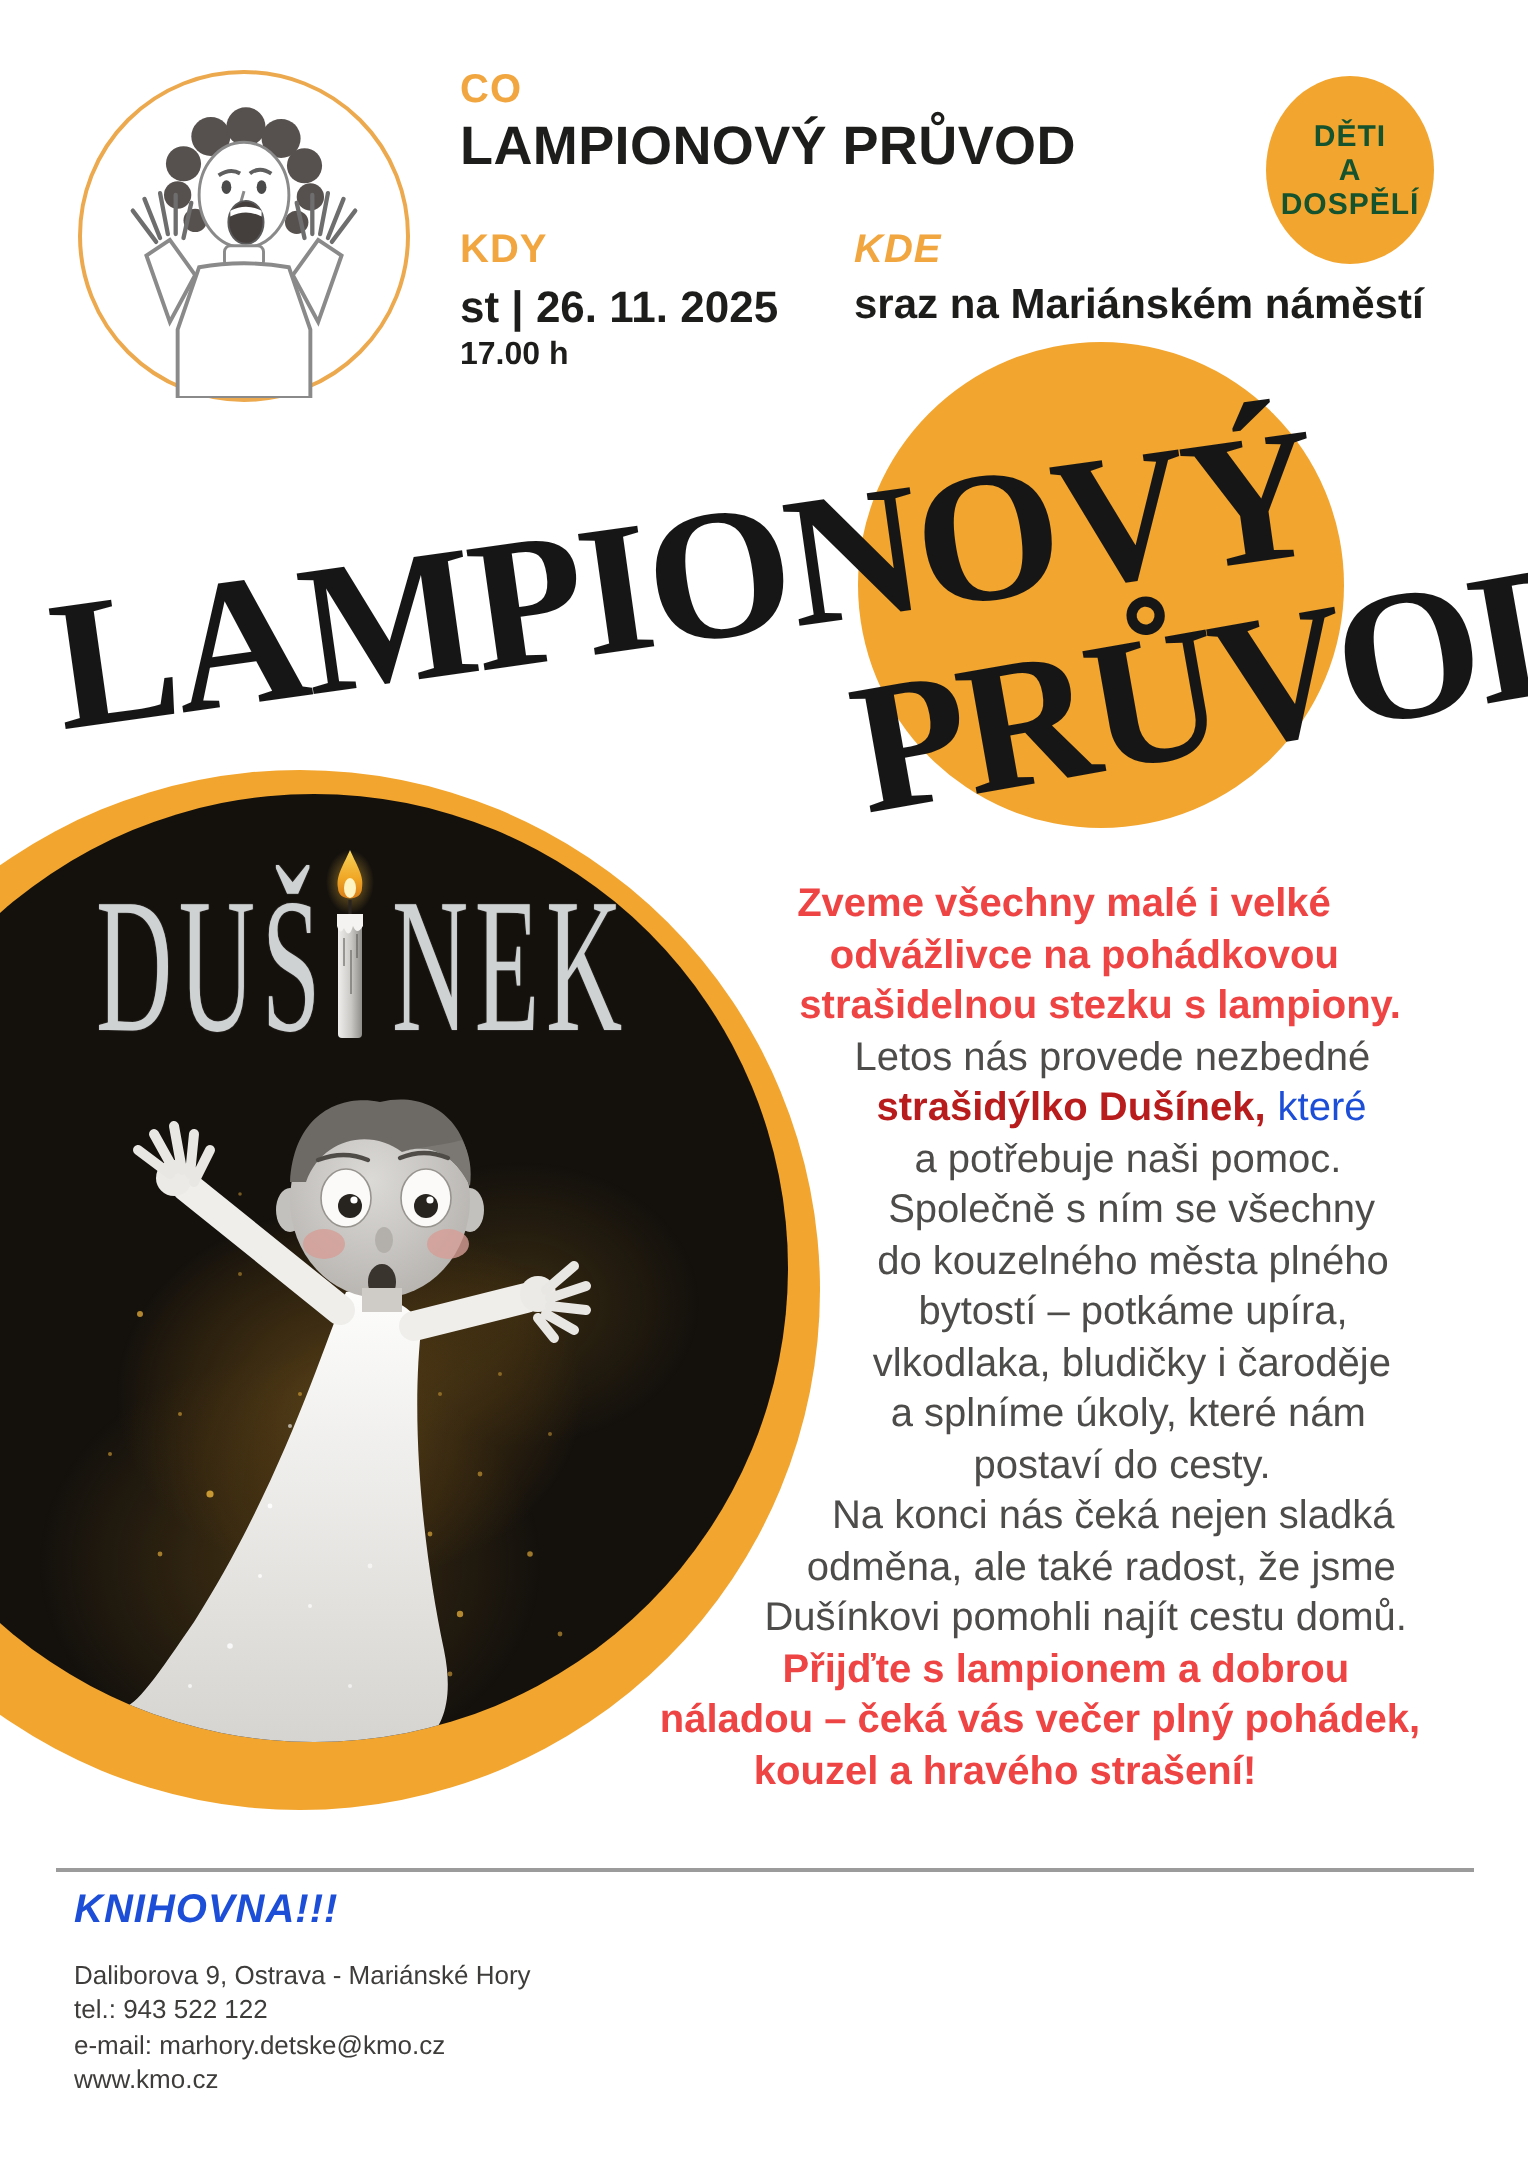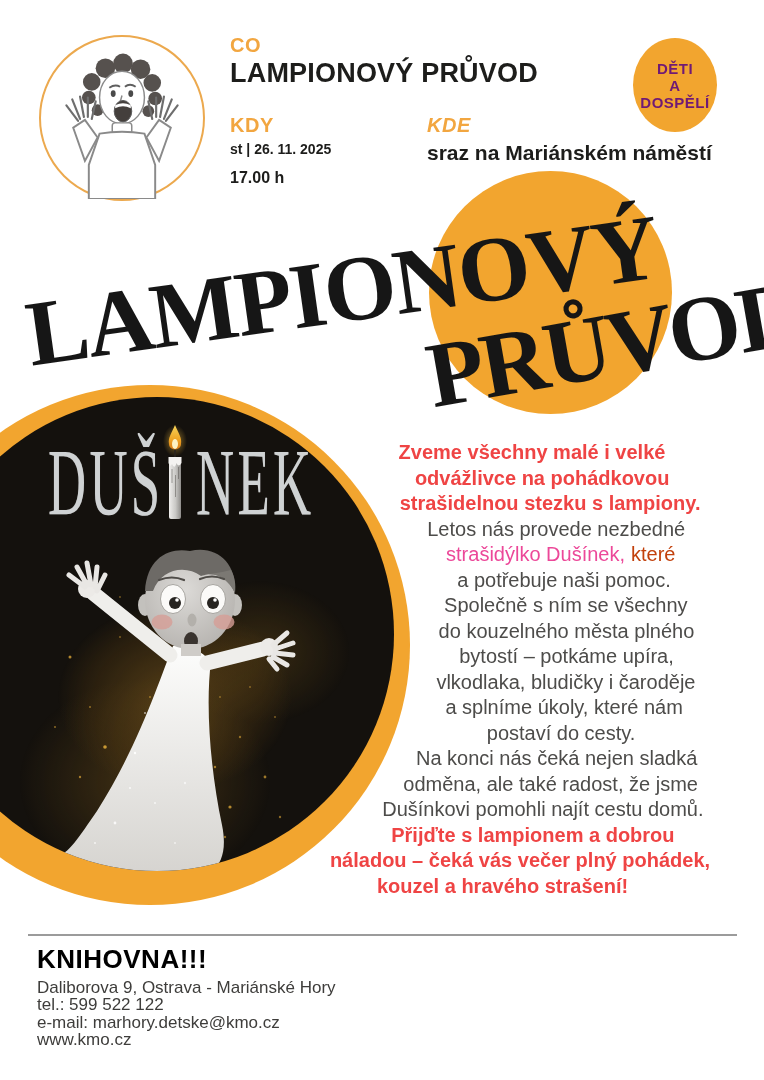--- a/index.html
+++ b/index.html
@@ -7,26 +7,26 @@
         font-family:"Liberation Sans",sans-serif;margin:0 auto;}
 
   
   .logo{position:absolute;left:39px;top:35px;width:162px;height:162px;border:2px solid #ECA94E;
         border-radius:50%;background:#fff;z-index:4;}
   .hlabel{position:absolute;font-weight:bold;color:#F2A640;font-size:20px;letter-spacing:.5px;z-index:4;}
   .hval{position:absolute;font-weight:bold;color:#1D1D1B;z-index:4;white-space:nowrap;}
   #what-label{left:230px;top:34px;}
   #event-name{left:230px;top:58px;font-size:27px;letter-spacing:.2px;}
   #when-label{left:230px;top:114px;}
-  #when-date{left:230px;top:141px;font-size:14px;}
+  #when-date{left:230px;top:141px;font-size:22px;}
   #when-time{left:230px;top:169px;font-size:16px;}
   #where-label{left:427px;top:114px;font-style:italic;}
   #where-value{left:427px;top:141px;font-size:21px;}
   .badge{position:absolute;left:633px;top:38px;width:84px;height:94px;border-radius:50%;
-         background:#F2A52F;color:#701a75;display:flex;flex-direction:column;justify-content:center;
+         background:#F2A52F;color:#14532d;display:flex;flex-direction:column;justify-content:center;
          align-items:center;text-align:center;font-weight:bold;font-size:15px;line-height:17px;
          letter-spacing:.5px;z-index:4;}
 
   
   .title-circle{position:absolute;left:429px;top:171px;width:243px;height:243px;border-radius:50%;
                 background:#F2A52F;z-index:1;}
   .bigword{position:absolute;font-family:"Liberation Serif",serif;font-weight:bold;color:#161616;
            font-size:93px;line-height:1;white-space:nowrap;transform-origin:0 50%;z-index:2;}
   #big-word1{left:27px;top:288px;letter-spacing:-2px;transform:rotate(-8deg);}
   #big-word2{left:428px;top:330px;letter-spacing:-3px;transform:rotate(-10deg);}
@@ -48,27 +48,27 @@
   #dusinek-2{left:276px;}
   .candle{position:absolute;left:240px;top:24px;}
   .ghost{position:absolute;left:115px;top:146px;}
   .specks{position:absolute;inset:0;}
 
   
   .desc{position:absolute;left:0;top:440px;width:715px;z-index:5;}
   .wrapshape{float:left;width:422px;height:460px;shape-outside:circle(268px at 150px 205px);}
   .pline{font-size:20px;line-height:25.5px;text-align:center;white-space:nowrap;color:#4D4C4A;}
   .pline.b{font-weight:bold;color:#ef4444;}
-  .pline .rest{margin-left:.30em;color:#c2410c;font-weight:normal;}
+  .pline .rest{margin-left:.30em;color:#1d4ed8;font-weight:normal;}
 
   
   .divider{position:absolute;left:28px;right:27px;top:934px;height:2px;background:#9B9B9B;}
-  #library-name{position:absolute;left:37px;top:944px;font-weight:bold;font-size:26px;
-        letter-spacing:.5px;color:#000000;}
-  .addr{position:absolute;left:37px;top:979px;font-size:17px;line-height:17.3px;color:#3E3D3B;}
+  #library-name{position:absolute;left:37px;top:944px;font-weight:bold;font-size:20px;
+        letter-spacing:.5px;color:#1d4ed8;font-style:italic;}
+  .addr{position:absolute;left:37px;top:979px;font-size:13px;line-height:17.3px;color:#3E3D3B;}
 </style>
 </head>
 <body>
 
 <div class="page">
 
   <div class="logo">
     <svg viewBox="0 0 166 166" width="162" height="162">
       <g fill="#56514e">
         <circle cx="52" cy="46" r="9"></circle>
@@ -240,38 +240,38 @@
       <rect x="146" y="101" width="20" height="12" fill="#cfccc8"></rect>
     </svg>
   </div>
 
   <div class="desc">
     <div class="wrapshape"></div>
     <div class="pline b">Zveme všechny malé i velké</div>
     <div class="pline b">odvážlivce na pohádkovou</div>
     <div class="pline b">strašidelnou stezku s lampiony.</div>
     <div class="pline">Letos nás provede nezbedné</div>
-    <div class="pline"><span class="b" style="font-weight:normal;color:#ec4899;">strašidýlko Dušínek,</span><span class="rest">které</span></div>
+    <div class="pline"><span class="b" style="font-weight:bold;color:#b91c1c;">strašidýlko Dušínek,</span><span class="rest">které</span></div>
     <div class="pline">a potřebuje naši pomoc.</div>
     <div class="pline">Společně s ním se všechny</div>
     <div class="pline">do kouzelného města plného</div>
     <div class="pline">bytostí – potkáme upíra,</div>
     <div class="pline">vlkodlaka, bludičky i čaroděje</div>
     <div class="pline">a splníme úkoly, které nám</div>
     <div class="pline">postaví do cesty.</div>
     <div class="pline">Na konci nás čeká nejen sladká</div>
     <div class="pline">odměna, ale také radost, že jsme</div>
     <div class="pline">Dušínkovi pomohli najít cestu domů.</div>
     <div class="pline b">Přijďte s lampionem a dobrou</div>
     <div class="pline b">náladou – čeká vás večer plný pohádek,</div>
     <div class="pline b">kouzel a hravého strašení!</div>
   </div>
 
   <div class="divider"></div>
   <div id="library-name">KNIHOVNA!!!</div>
   <div class="addr">
     <div>Daliborova 9, Ostrava - Mariánské Hory</div>
-    <div>tel.: 599 522 122</div>
+    <div>tel.: 943 522 122</div>
     <div>e-mail: marhory.detske@kmo.cz</div>
     <div>www.kmo.cz</div>
   </div>
 
 </div>
 
 </body></html>

